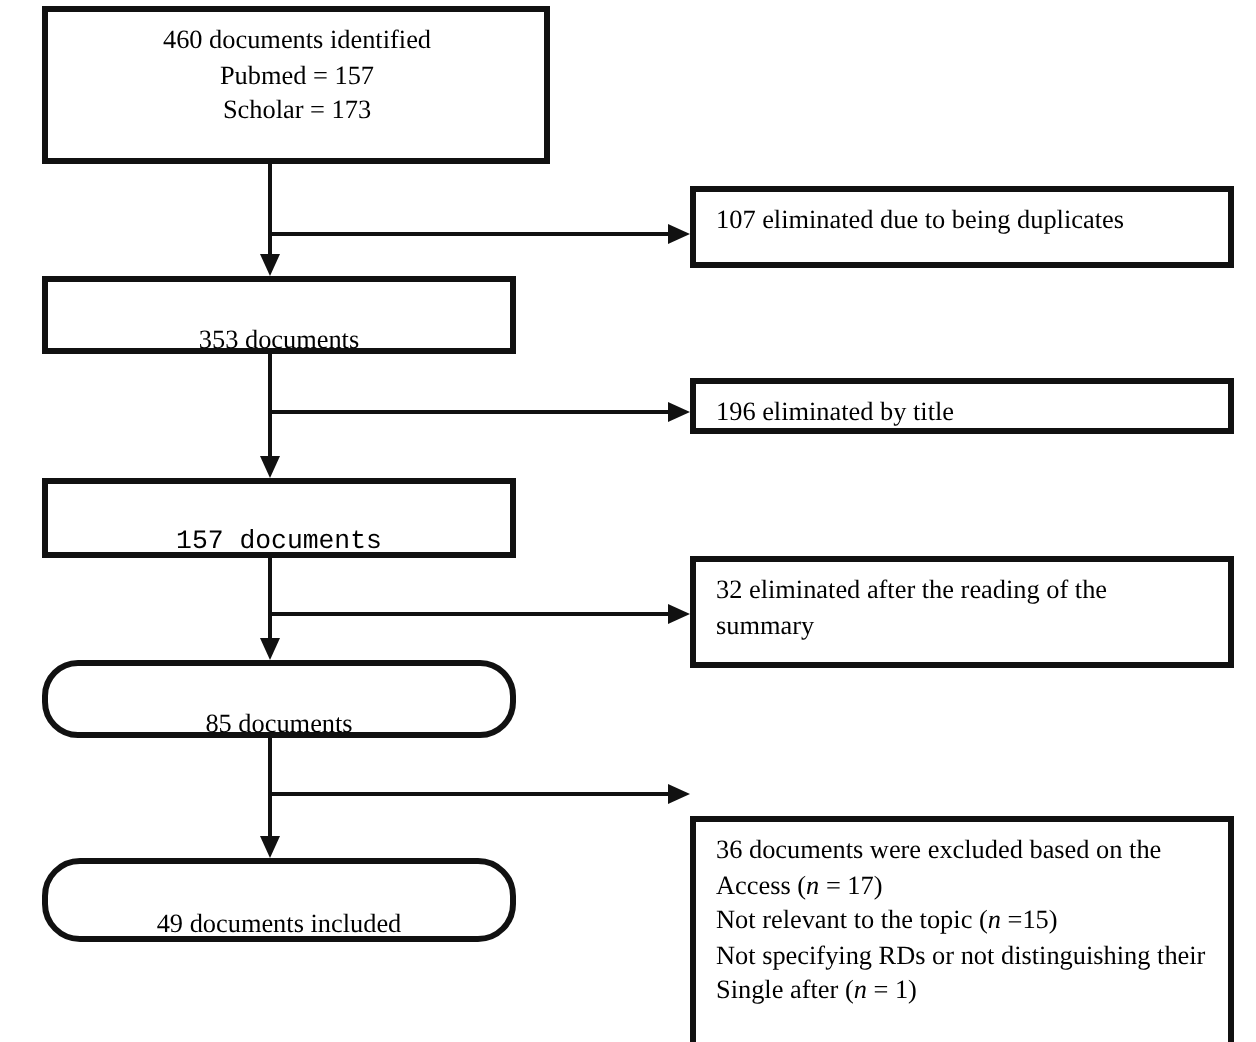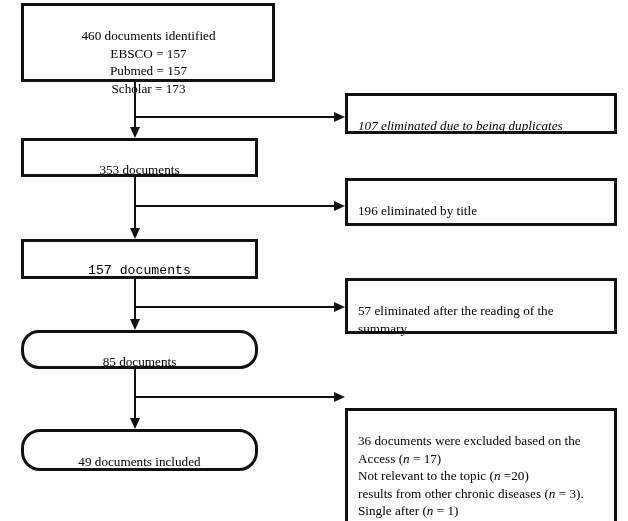--- a/index.html
+++ b/index.html
@@ -21,21 +21,21 @@
   }
   .box {
     position: absolute;
     box-sizing: border-box;
     background: #ffffff;
     border: 3px solid #111111;
     font-size: 13.2px;
     line-height: 17.5px;
   }
   .box .inner {
-    padding: 21px 9px 5px 10px;
+    padding: 5px 9px 5px 10px;
   }
   .box.center .inner {
     text-align: center;
   }
   .box.center-mid {
     display: flex;
     align-items: center;
     justify-content: center;
   }
   .box.center-mid .inner {
@@ -72,21 +72,20 @@
   .srow { display: block; }
 </style>
 </head>
 <body>
 
 <div id="canvas">
 
   <div class="box center" style="left:21px; top:3px; width:254px; height:79px;">
     <div class="inner">
       <span class="srow">460 documents identified</span>
-      <span class="srow">EBSCO = 157</span>
       <span class="srow">Pubmed = 157</span>
       <span class="srow">Scholar = 173</span>
     </div>
   </div>
 
   <div class="box center-mid" style="left:21px; top:138px; width:237px; height:39px;">
     <div class="inner">353 documents</div>
   </div>
 
   <div class="box center-mid" style="left:21px; top:239px; width:237px; height:40px;font-family:Liberation Mono, monospace;">
@@ -94,42 +93,42 @@
   </div>
 
   <div class="box center-mid" style="left:21px; top:330px; width:237px; height:39px;border-radius:18px;">
     <div class="inner">85 documents</div>
   </div>
 
   <div class="box center-mid" style="left:21px; top:429px; width:237px; height:42px;border-radius:19px;">
     <div class="inner">49 documents included</div>
   </div>
 
-  <div class="box left" style="left:345px; top:93px; width:272px; height:41px;font-style:italic;">
+  <div class="box left" style="left:345px; top:93px; width:272px; height:41px;">
     <div class="inner">107 eliminated due to being duplicates</div>
   </div>
 
-  <div class="box left" style="left:345px; top:178px; width:272px; height:48px;">
+  <div class="box left" style="left:345px; top:189px; width:272px; height:28px;">
     <div class="inner">196 eliminated by title</div>
   </div>
 
   <div class="box left" style="left:345px; top:278px; width:272px; height:56px;">
-    <div class="inner">57 eliminated after the reading of the summary</div>
+    <div class="inner">32 eliminated after the reading of the summary</div>
   </div>
 
   <div class="box left" style="left:345px; top:368px; width:272px; height:149px;margin-top:40px;">
     <div class="inner">
       <span class="srow">36 documents were excluded based on the</span>
 
       <span class="srow"><span>Access (</span><span class="ital">n</span><span> = 17)</span></span>
 
-      <span class="srow"><span>Not relevant to the topic (</span><span class="ital">n</span><span> =20)</span></span>
+      <span class="srow"><span>Not relevant to the topic (</span><span class="ital">n</span><span> =15)</span></span>
 
+      <span class="srow"><span>Not specifying RDs or not distinguishing their</span></span>
 
-      <span class="srow"><span>results from other chronic diseases (</span><span class="ital">n</span><span> = 3).</span></span>
 
       <span class="srow"><span>Single after (</span><span class="ital">n</span><span> = 1)</span></span>
     </div>
   </div>
 
   <div class="line vline" style="left:134px; top:82px; width:2px; height:45px;"></div>
   <div class="arrow-down" style="left:129.5px; top:127px;"></div>
   <div class="line hline" style="left:135px; top:116px; width:200px; height:2px;"></div>
   <div class="arrow-right" style="left:334px; top:111.5px;"></div>
 

